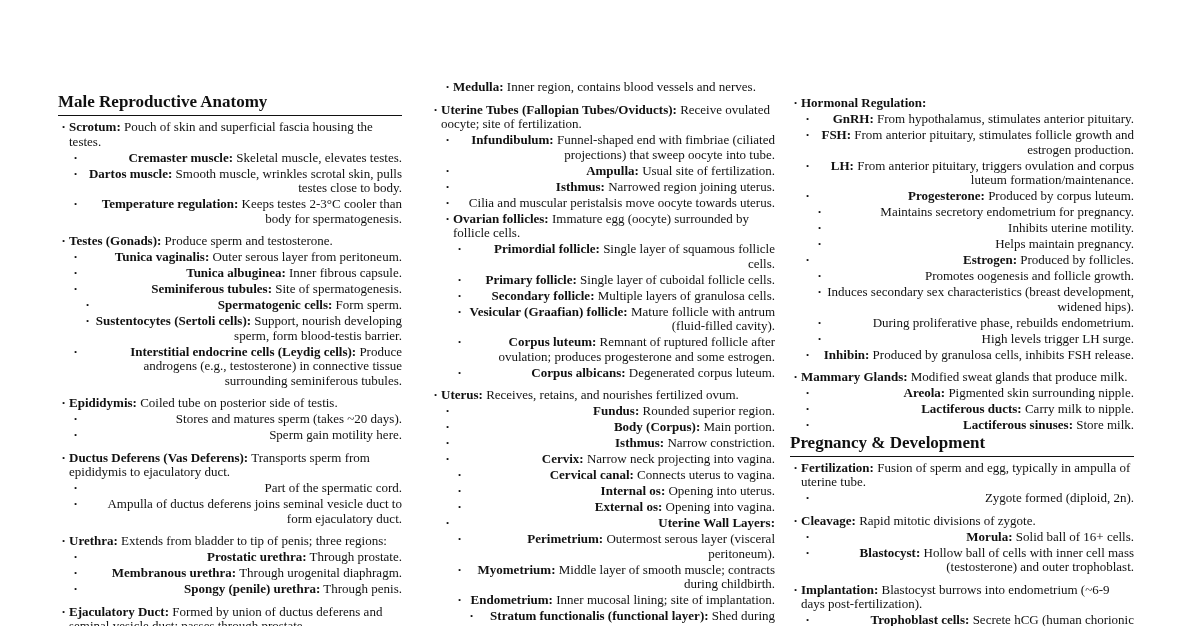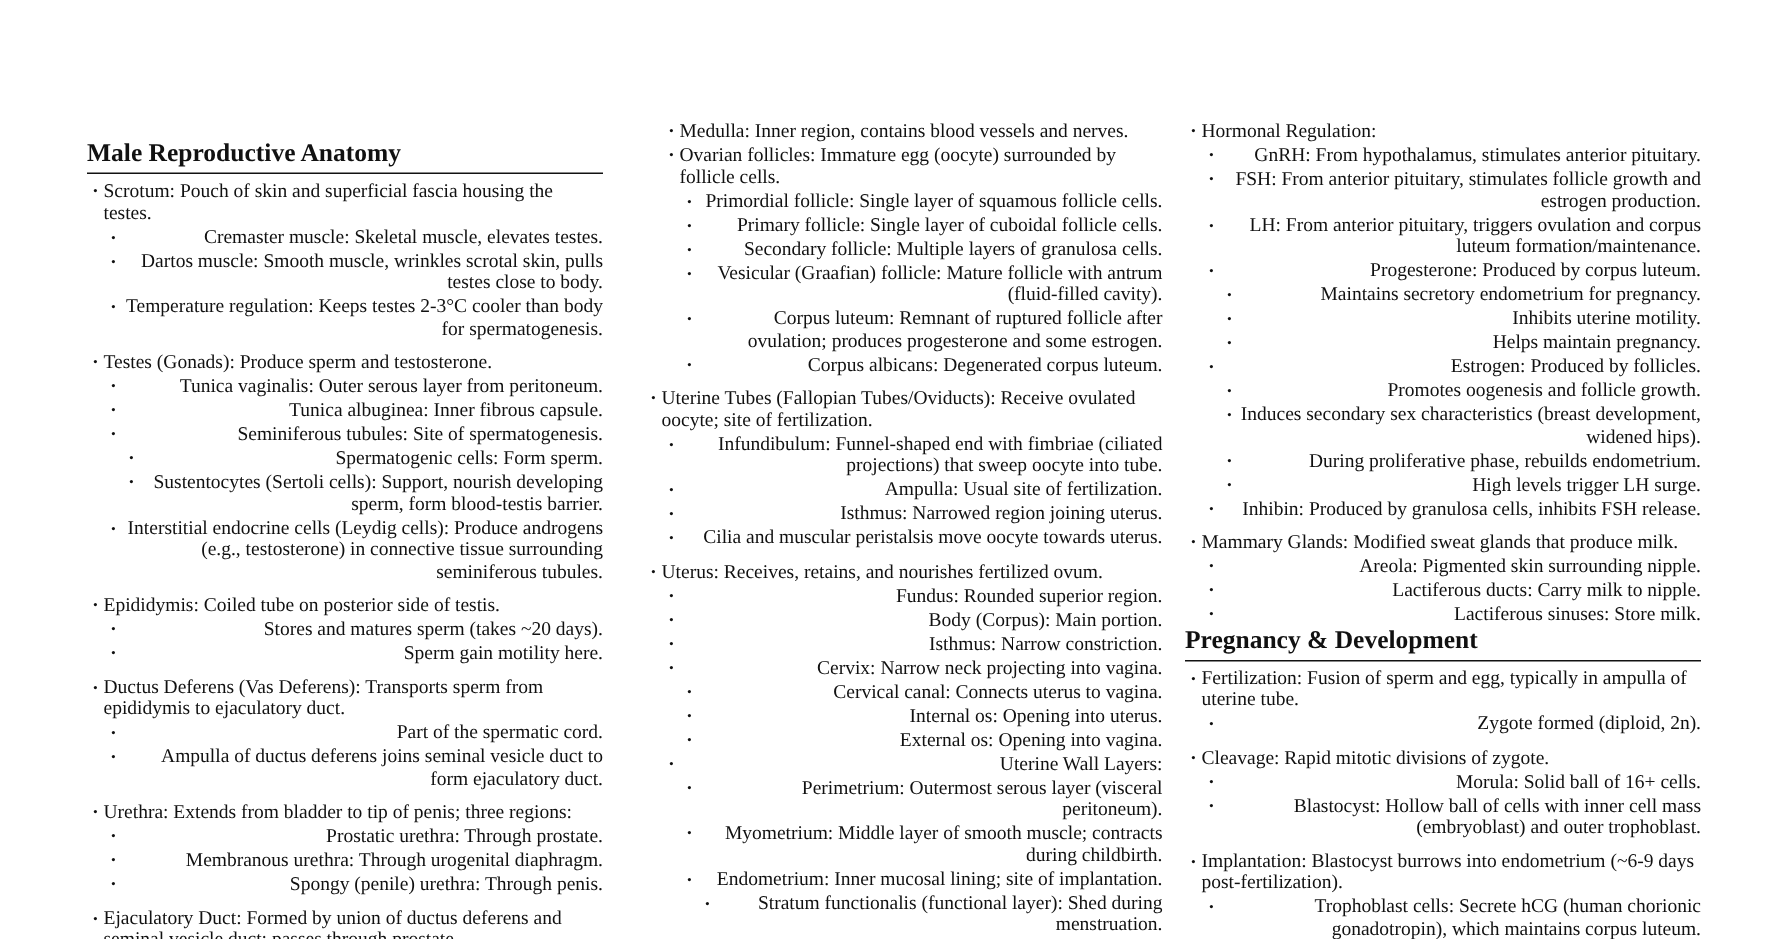--- a/index.html
+++ b/index.html
@@ -18,21 +18,21 @@
     border-bottom: 1.5px solid #111; line-height: 20px;
   }
   ul { list-style: none; margin: 0; padding: 0; }
   li { position: relative; padding-left: 11px; }
   li::before { content: "\2022"; position: absolute; left: 4px; top: 0; font-size: 9px; }
   ul.l1 > li { margin-top: 8px; }
   ul.l1 > li:first-child { margin-top: 4px; }
   ul.l2 { margin-left: 0; }
   ul.l2 > li { margin-top: 1.5px; margin-left: 1px; text-align: right; }
   ul.l3 > li { margin-top: 1.5px; margin-left: 1px; }
-  b { font-weight: normal; }
+  b { font-weight: bold; }
   .cont > li:first-child { margin-top: 0; }
   #col3 h2 { margin-top: 0; }
 </style>
 </head>
 <body>
 
 <div class="col" id="col1">
   <h2>Male Reproductive Anatomy</h2>
   <ul class="l1">
       <li><span><b>Scrotum:</b><span> Pouch of skin and superficial fascia housing the testes.</span></span><ul class="l2">
@@ -62,33 +62,33 @@
           <li><span><b>Membranous urethra:</b><span> Through urogenital diaphragm.</span></span></li>
           <li><span><b>Spongy (penile) urethra:</b><span> Through penis.</span></span></li>
         </ul></li>
       <li><span><b>Ejaculatory Duct:</b><span> Formed by union of ductus deferens and seminal vesicle duct; passes through prostate.</span></span></li>
     </ul>
 </div>
 
 <div class="col" id="col2">
   <ul class="l1 cont">
       <li style="margin-left: 12px; margin-top: 0px;"><span><b>Medulla:</b><span> Inner region, contains blood vessels and nerves.</span></span></li>
+      <li><span><b>Uterine Tubes (Fallopian Tubes/Oviducts):</b><span> Receive ovulated oocyte; site of fertilization.</span></span><ul class="l2">
+          <li><span><b>Infundibulum:</b><span> Funnel-shaped end with fimbriae (ciliated projections) that sweep oocyte into tube.</span></span></li>
+          <li><span><b>Ampulla:</b><span> Usual site of fertilization.</span></span></li>
+          <li><span><b>Isthmus:</b><span> Narrowed region joining uterus.</span></span></li>
+          <li><span><span>Cilia and muscular peristalsis move oocyte towards uterus.</span></span></li>
+        </ul></li>
       <li style="margin-left: 12px; margin-top: 1.5px;"><span><b>Ovarian follicles:</b><span> Immature egg (oocyte) surrounded by follicle cells.</span></span><ul class="l2">
           <li><span><b>Primordial follicle:</b><span> Single layer of squamous follicle cells.</span></span></li>
           <li><span><b>Primary follicle:</b><span> Single layer of cuboidal follicle cells.</span></span></li>
           <li><span><b>Secondary follicle:</b><span> Multiple layers of granulosa cells.</span></span></li>
           <li><span><b>Vesicular (Graafian) follicle:</b><span> Mature follicle with antrum (fluid-filled cavity).</span></span></li>
           <li><span><b>Corpus luteum:</b><span> Remnant of ruptured follicle after ovulation; produces progesterone and some estrogen.</span></span></li>
           <li><span><b>Corpus albicans:</b><span> Degenerated corpus luteum.</span></span></li>
-        </ul></li>
-      <li><span><b>Uterine Tubes (Fallopian Tubes/Oviducts):</b><span> Receive ovulated oocyte; site of fertilization.</span></span><ul class="l2">
-          <li><span><b>Infundibulum:</b><span> Funnel-shaped end with fimbriae (ciliated projections) that sweep oocyte into tube.</span></span></li>
-          <li><span><b>Ampulla:</b><span> Usual site of fertilization.</span></span></li>
-          <li><span><b>Isthmus:</b><span> Narrowed region joining uterus.</span></span></li>
-          <li><span><span>Cilia and muscular peristalsis move oocyte towards uterus.</span></span></li>
         </ul></li>
       <li><span><b>Uterus:</b><span> Receives, retains, and nourishes fertilized ovum.</span></span><ul class="l2">
           <li><span><b>Fundus:</b><span> Rounded superior region.</span></span></li>
           <li><span><b>Body (Corpus):</b><span> Main portion.</span></span></li>
           <li><span><b>Isthmus:</b><span> Narrow constriction.</span></span></li>
           <li><span><b>Cervix:</b><span> Narrow neck projecting into vagina.</span></span><ul class="l3">
               <li><span><b>Cervical canal:</b><span> Connects uterus to vagina.</span></span></li>
               <li><span><b>Internal os:</b><span> Opening into uterus.</span></span></li>
               <li><span><b>External os:</b><span> Opening into vagina.</span></span></li>
             </ul></li>
@@ -98,21 +98,21 @@
               <li><span><b>Endometrium:</b><span> Inner mucosal lining; site of implantation.</span></span><ul class="l3">
                   <li><span><b>Stratum functionalis (functional layer):</b><span> Shed during menstruation.</span></span></li>
                 </ul></li>
             </ul></li>
         </ul></li>
     </ul>
 </div>
 
 <div class="col" id="col3">
   <ul class="l1 cont">
-      <li style="margin-top: 0px;"><span><b>Hormonal Regulation:</b></span><ul class="l2">
+      <li style="margin-top: 16px;"><span><b>Hormonal Regulation:</b></span><ul class="l2">
           <li><span><b>GnRH:</b><span> From hypothalamus, stimulates anterior pituitary.</span></span></li>
           <li><span><b>FSH:</b><span> From anterior pituitary, stimulates follicle growth and estrogen production.</span></span></li>
           <li><span><b>LH:</b><span> From anterior pituitary, triggers ovulation and corpus luteum formation/maintenance.</span></span></li>
           <li><span><b>Progesterone:</b><span> Produced by corpus luteum.</span></span><ul class="l3">
               <li><span><span>Maintains secretory endometrium for pregnancy.</span></span></li>
               <li><span><span>Inhibits uterine motility.</span></span></li>
               <li><span><span>Helps maintain pregnancy.</span></span></li>
             </ul></li>
           <li><span><b>Estrogen:</b><span> Produced by follicles.</span></span><ul class="l3">
               <li><span><span>Promotes oogenesis and follicle growth.</span></span></li>
@@ -128,19 +128,19 @@
           <li><span><b>Lactiferous sinuses:</b><span> Store milk.</span></span></li>
         </ul></li>
     </ul>
   <h2>Pregnancy &amp; Development</h2>
   <ul class="l1">
       <li><span><b>Fertilization:</b><span> Fusion of sperm and egg, typically in ampulla of uterine tube.</span></span><ul class="l2">
           <li><span><span>Zygote formed (diploid, 2n).</span></span></li>
         </ul></li>
       <li><span><b>Cleavage:</b><span> Rapid mitotic divisions of zygote.</span></span><ul class="l2">
           <li><span><b>Morula:</b><span> Solid ball of 16+ cells.</span></span></li>
-          <li><span><b>Blastocyst:</b><span> Hollow ball of cells with inner cell mass (embryoblast) and outer trophoblast.</span></span></li>
+          <li><span><b>Blastocyst:</b><span> Hollow ball of cells with inner cell mass (testosterone) and outer trophoblast.</span></span></li>
         </ul></li>
       <li><span><b>Implantation:</b><span> Blastocyst burrows into endometrium (~6-9 days post-fertilization).</span></span><ul class="l2">
           <li><span><b>Trophoblast cells:</b><span> Secrete hCG (human chorionic gonadotropin), which maintains corpus luteum.</span></span></li>
         </ul></li>
     </ul>
 </div>
 
 </body></html>

